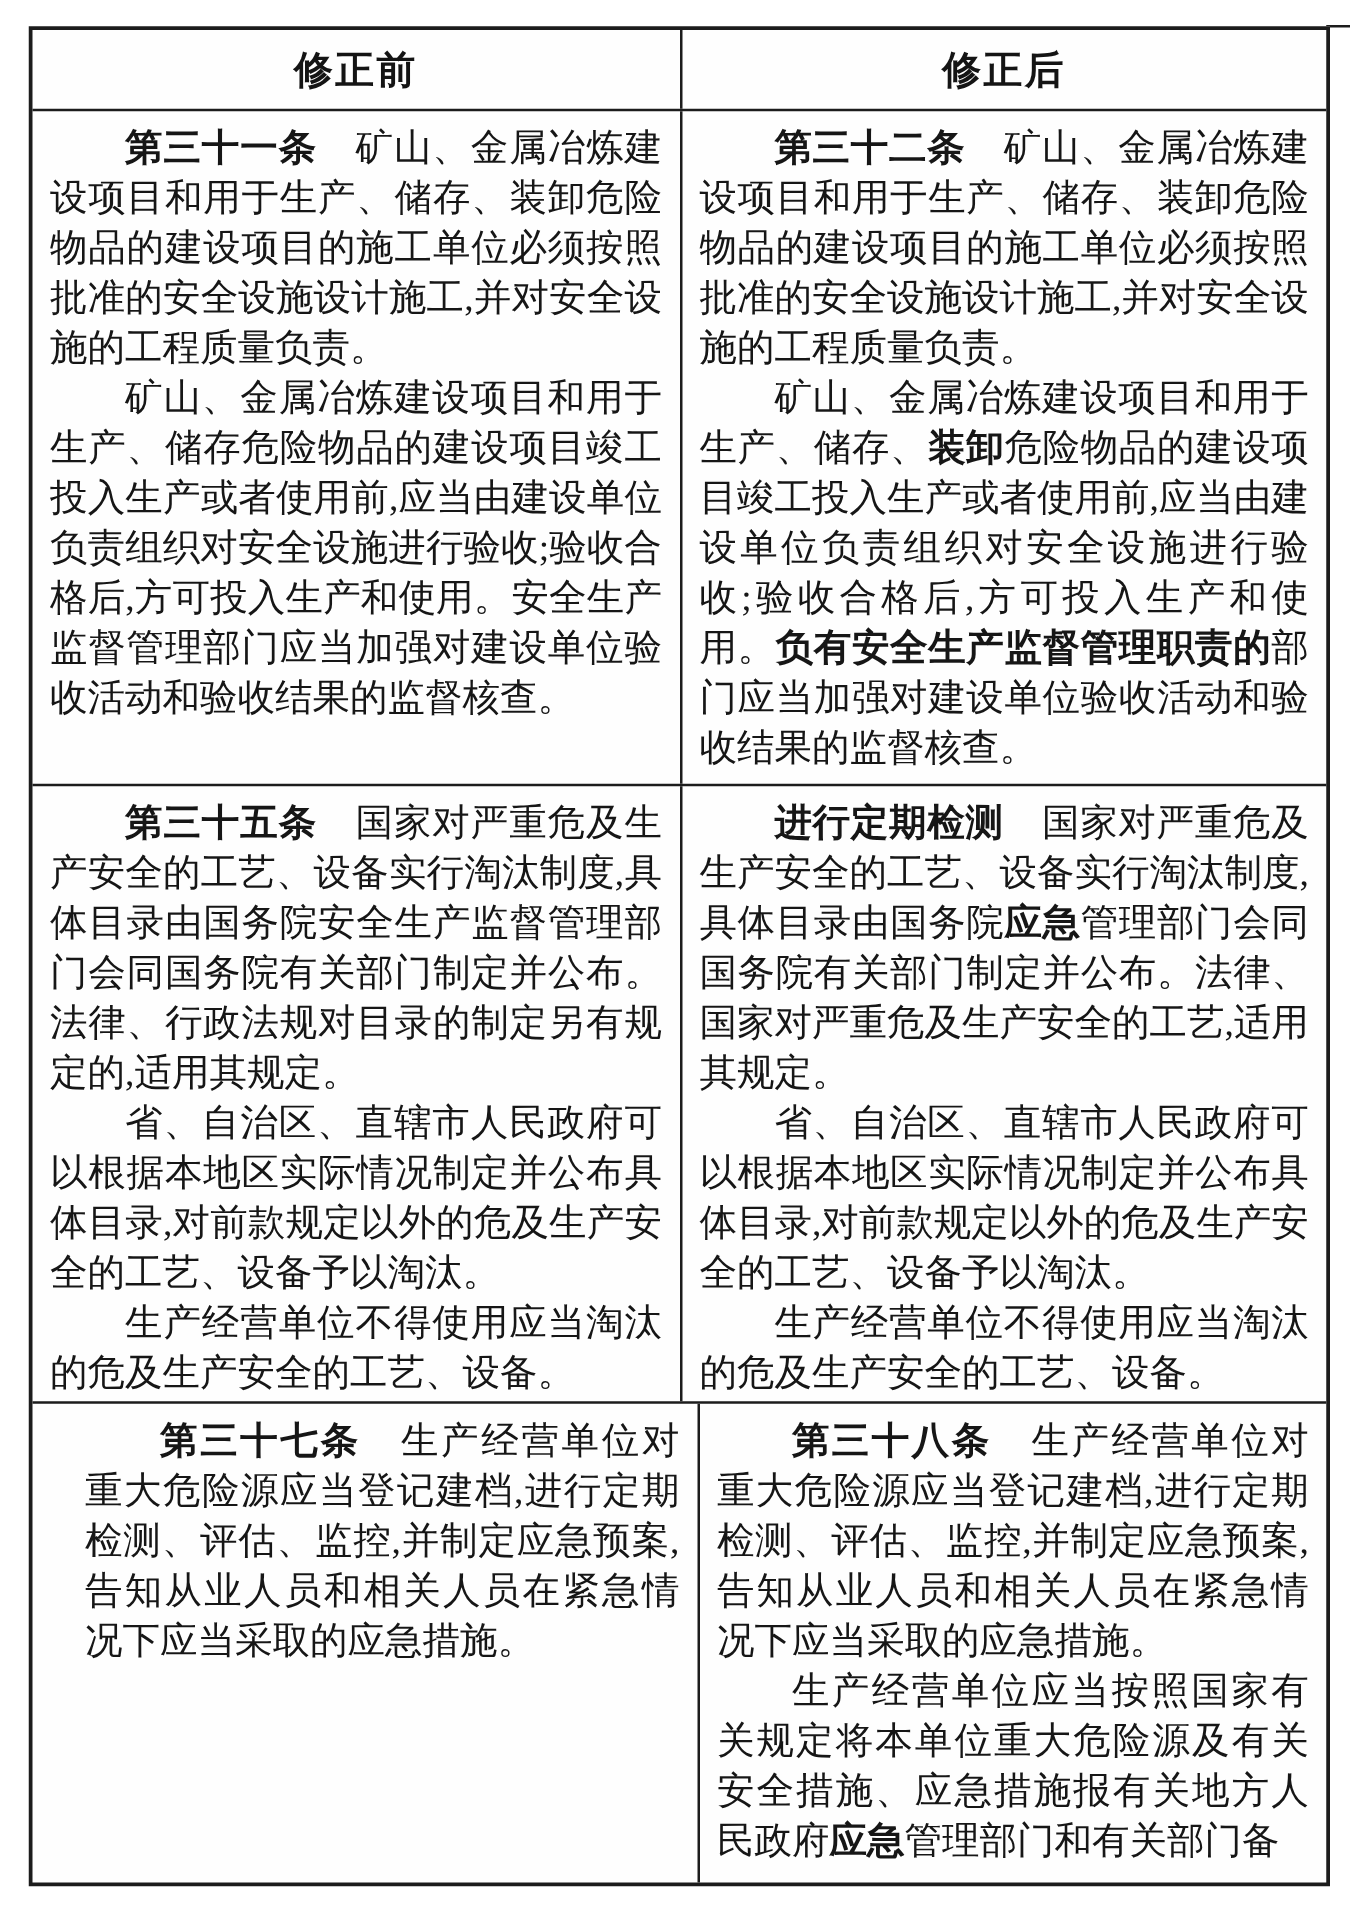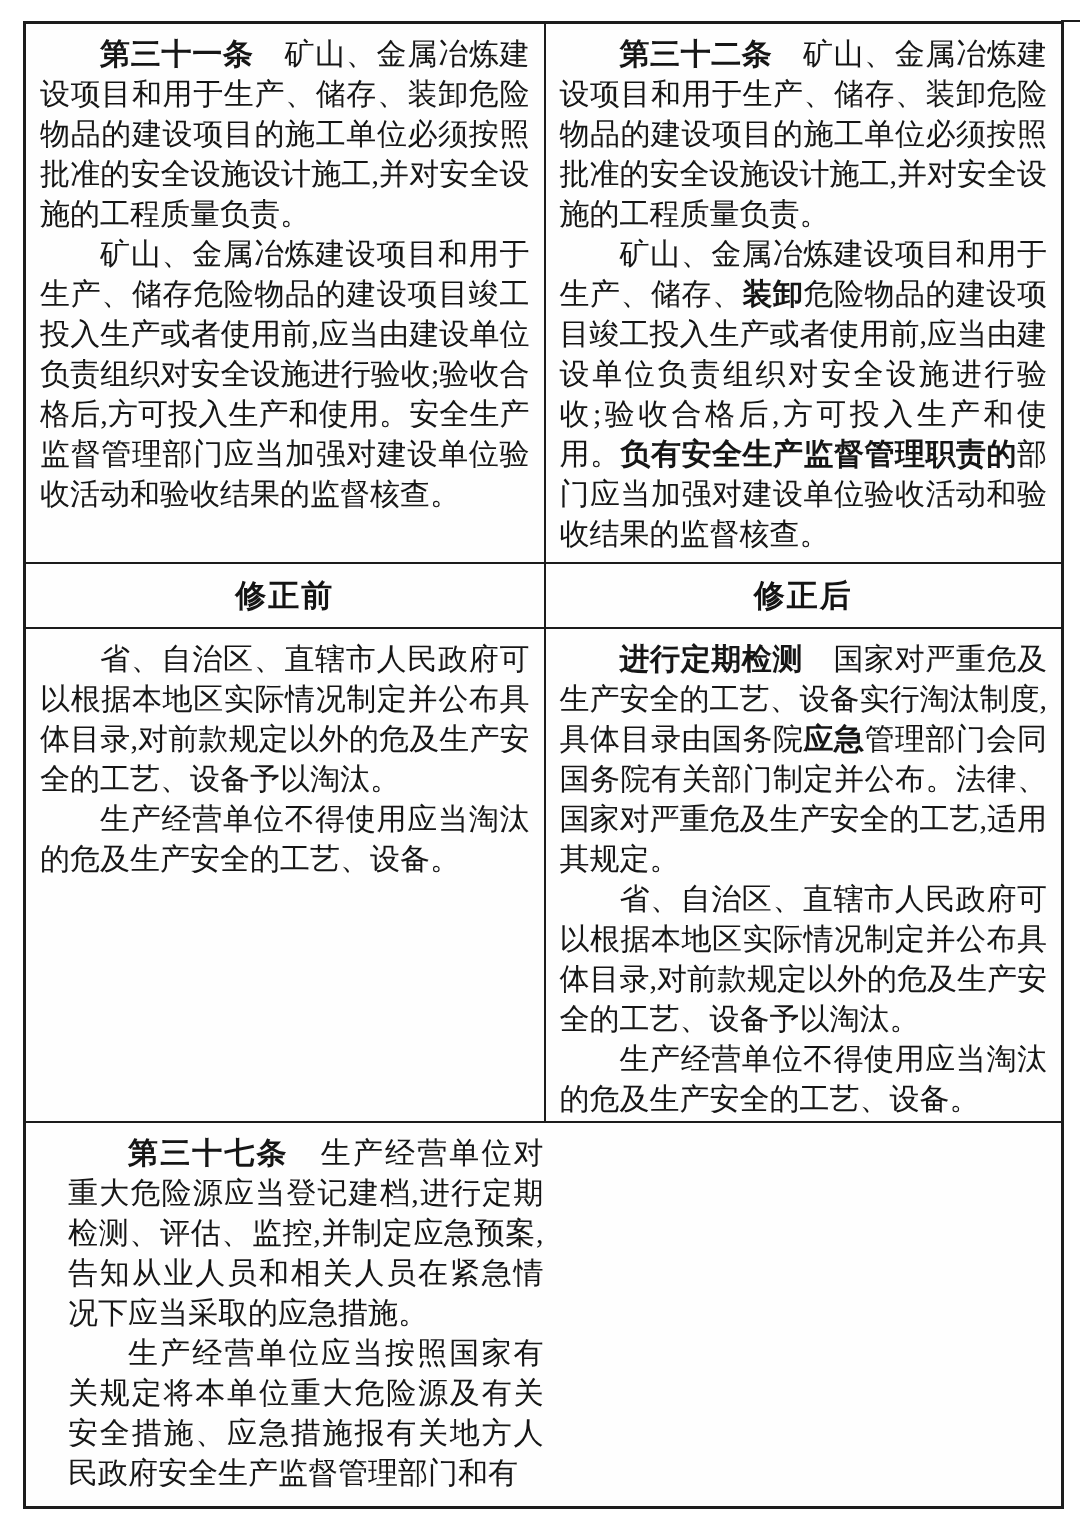--- a/index.html
+++ b/index.html
@@ -92,53 +92,57 @@
 </style>
 </head>
 <body>
 
 <div class="page">
 
   <div class="top-rule-extension"></div>
 
   <div class="doc-table">
 
+    <div class="t-row bordered header-row">
+      <div class="t-cell header-cell">
+        <span>修正前</span>
+      </div>
+      <div class="t-cell right header-cell">
+        <span>修正后</span>
+      </div>
+    </div>
+
     <div class="t-row bordered body-row-1">
       <div class="t-cell body-cell">
           <p class="para"><span class="b">第三十一条</span><span>　矿山、金属冶炼建设项目和用于生产、储存、装卸危险物品的建设项目的施工单位必须按照批准的安全设施设计施工,并对安全设施的工程质量负责。</span></p>
           <p class="para"><span>矿山、金属冶炼建设项目和用于生产、储存危险物品的建设项目竣工投入生产或者使用前,应当由建设单位负责组织对安全设施进行验收;验收合格后,方可投入生产和使用。安全生产监督管理部门应当加强对建设单位验收活动和验收结果的监督核查。</span></p>
         </div>
       <div class="t-cell right body-cell">
           <p class="para"><span class="b">第三十二条</span><span>　矿山、金属冶炼建设项目和用于生产、储存、装卸危险物品的建设项目的施工单位必须按照批准的安全设施设计施工,并对安全设施的工程质量负责。</span></p>
           <p class="para"><span>矿山、金属冶炼建设项目和用于生产、储存、</span><span class="b">装卸</span><span>危险物品的建设项目竣工投入生产或者使用前,应当由建设单位负责组织对安全设施进行验收;验收合格后,方可投入生产和使用。</span><span class="b">负有安全生产监督管理职责的</span><span>部门应当加强对建设单位验收活动和验收结果的监督核查。</span></p>
         </div>
     </div>
 
-    <div class="t-row bordered header-row">
-      <div class="t-cell header-cell">
-        <span>修正前</span>
-      </div>
-      <div class="t-cell right header-cell">
-        <span>修正后</span>
-      </div>
-    </div>
-
     <div class="t-row bordered body-row-2">
       <div class="t-cell body-cell">
+          <p class="para"><span class="b">第三十五条</span><span>　国家对严重危及生产安全的工艺、设备实行淘汰制度,具体目录由国务院安全生产监督管理部门会同国务院有关部门制定并公布。法律、行政法规对目录的制定另有规定的,适用其规定。</span></p>
           <p class="para"><span>省、自治区、直辖市人民政府可以根据本地区实际情况制定并公布具体目录,对前款规定以外的危及生产安全的工艺、设备予以淘汰。</span></p>
           <p class="para"><span>生产经营单位不得使用应当淘汰的危及生产安全的工艺、设备。</span></p>
         </div>
       <div class="t-cell right body-cell">
           <p class="para"><span class="b">进行定期检测</span><span>　国家对严重危及生产安全的工艺、设备实行淘汰制度,具体目录由国务院</span><span class="b">应急</span><span>管理部门会同国务院有关部门制定并公布。法律、国家对严重危及生产安全的工艺,适用其规定。</span></p>
           <p class="para"><span>省、自治区、直辖市人民政府可以根据本地区实际情况制定并公布具体目录,对前款规定以外的危及生产安全的工艺、设备予以淘汰。</span></p>
           <p class="para"><span>生产经营单位不得使用应当淘汰的危及生产安全的工艺、设备。</span></p>
         </div>
     </div>
 
     <div class="t-row body-row-3">
       <div class="t-cell body-cell">
           <p class="para"><span class="b">第三十七条</span><span>　生产经营单位对重大危险源应当登记建档,进行定期检测、评估、监控,并制定应急预案,告知从业人员和相关人员在紧急情况下应当采取的应急措施。</span></p>
-          <p class="para"><span>生产经营单位应当按照国家有关规定将本单位重大危险源及有关安全措施、应急措施报有关地方人民政府安全生产监督管理部门和有</span></p>
+        </div>
+      <div class="t-cell right body-cell">
+          <p class="para"><span class="b">第三十八条</span><span>　生产经营单位对重大危险源应当登记建档,进行定期检测、评估、监控,并制定应急预案,告知从业人员和相关人员在紧急情况下应当采取的应急措施。</span></p>
+          <p class="para"><span>生产经营单位应当按照国家有关规定将本单位重大危险源及有关安全措施、应急措施报有关地方人民政府</span><span class="b">应急</span><span>管理部门和有关部门备</span></p>
         </div>
     </div>
 
   </div>
 </div>
 
 </body></html>

